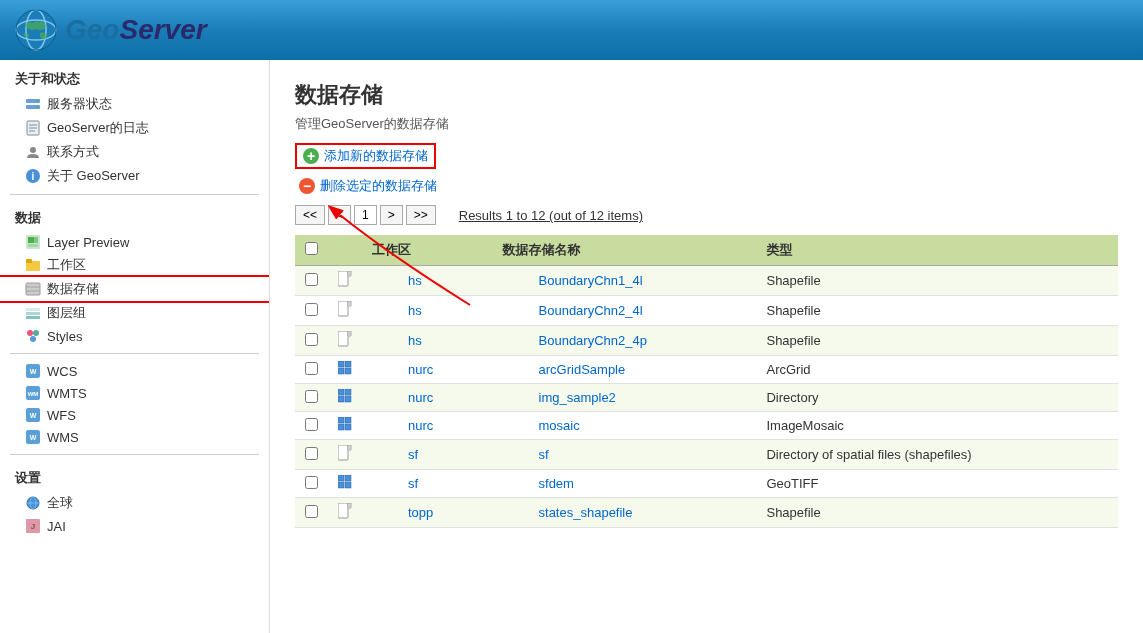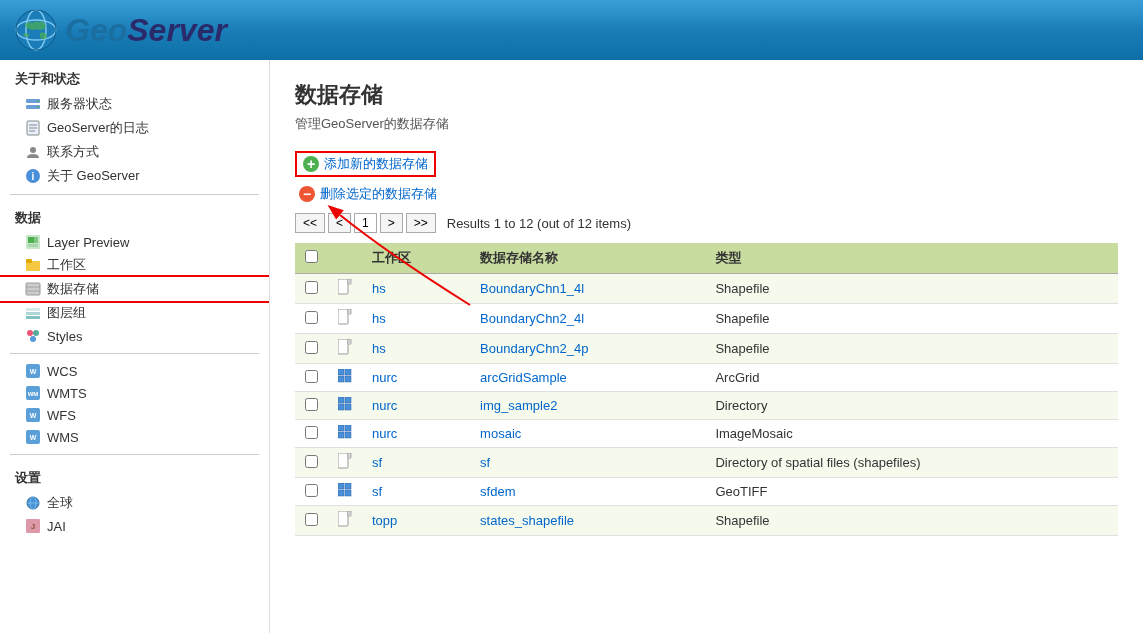--- a/index.html
+++ b/index.html
@@ -77,21 +77,21 @@
     }
     .page-title {
       font-size: 22px;
       font-weight: bold;
       color: #333;
       margin-bottom: 5px;
     }
     .page-subtitle {
       color: #555;
       font-size: 13px;
-      margin-bottom: 18px;
+      margin-bottom: 10px;
     }
     .action-add {
       display: flex;
       align-items: center;
       gap: 5px;
       color: #0066cc;
       cursor: pointer;
       font-size: 13px;
       text-decoration: none;
       margin-bottom: 4px;
@@ -152,22 +152,23 @@
       cursor: pointer;
       font-size: 12px;
     }
     .pagination .current-page {
       padding: 2px 7px;
       border: 1px solid #aaa;
       background: #fff;
       font-size: 12px;
     }
     .pagination .info {
-      margin-left: 8px;
+      margin-left: 20px;
       color: #333;
+      text-decoration: underline;
     }
 
     
     .data-table {
       width: 100%;
       border-collapse: collapse;
     }
     .data-table thead tr {
       background: #c8dca0;
     }
@@ -189,20 +190,21 @@
       background: #fff;
     }
     .data-table tbody td {
       padding: 5px 10px;
       font-size: 13px;
       color: #333;
     }
     .data-table tbody td a {
       color: #0066cc;
       text-decoration: none;
+      margin-left: 36px;
     }
     .data-table .checkbox-col {
       width: 30px;
     }
     .data-table .icon-col {
       width: 30px;
     }
 
     
     .highlight-box {
@@ -218,21 +220,21 @@
     <svg class="logo-globe" viewBox="0 0 42 42" xmlns="http://www.w3.org/2000/svg">
       <circle cx="21" cy="21" r="20" fill="#1a7db8"></circle>
       <ellipse cx="21" cy="21" rx="10" ry="20" fill="none" stroke="#7ec8f0" stroke-width="1.5"></ellipse>
       <ellipse cx="21" cy="21" rx="20" ry="10" fill="none" stroke="#7ec8f0" stroke-width="1.5"></ellipse>
       <circle cx="21" cy="21" r="20" fill="none" stroke="#0d5a8a" stroke-width="1"></circle>
 
       <path d="M10 15 Q14 12 18 14 Q20 11 24 13 Q28 11 30 15 Q32 18 29 20 Q25 22 22 20 Q18 22 14 20 Q9 18 10 15Z" fill="#4caf50" opacity="0.7"></path>
       <path d="M8 25 Q12 23 15 26 Q13 29 9 27Z" fill="#4caf50" opacity="0.7"></path>
       <path d="M25 24 Q28 22 31 25 Q33 28 30 30 Q27 31 25 28Z" fill="#4caf50" opacity="0.7"></path>
     </svg>
-    <div style="font-size:32px;font-weight:bold;color:#1a5a8a;font-style:italic;">
+    <div style="font-size:28px;font-weight:bold;color:#1a5a8a;font-style:italic;">
       <span style="color:#1a6ea0;">Geo</span><span style="color:#2a2a6a;">Server</span>
     </div>
   </div>
 </div>
 
 <div id="layout">
 
   <div id="sidebar">
 
     <div class="sidebar-section-title">关于和状态</div>

